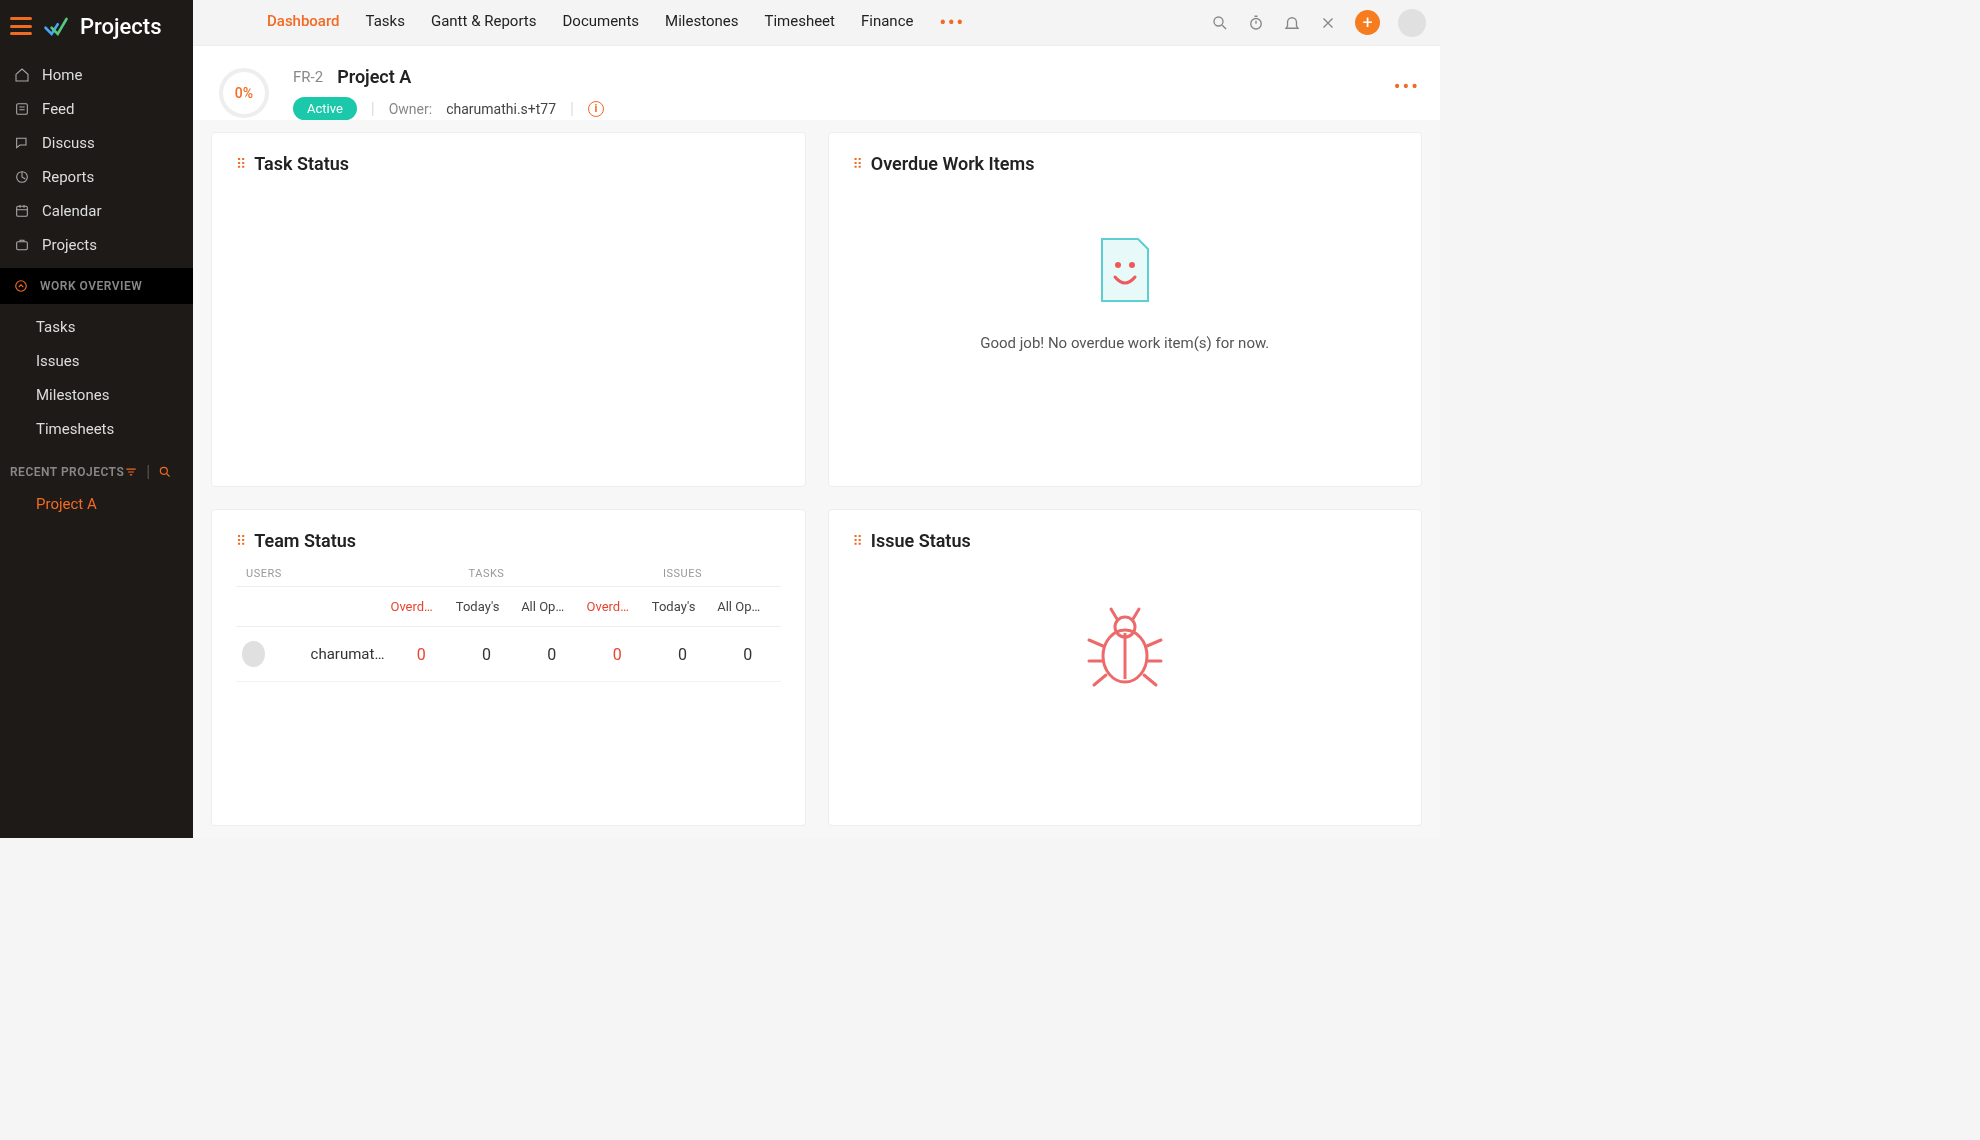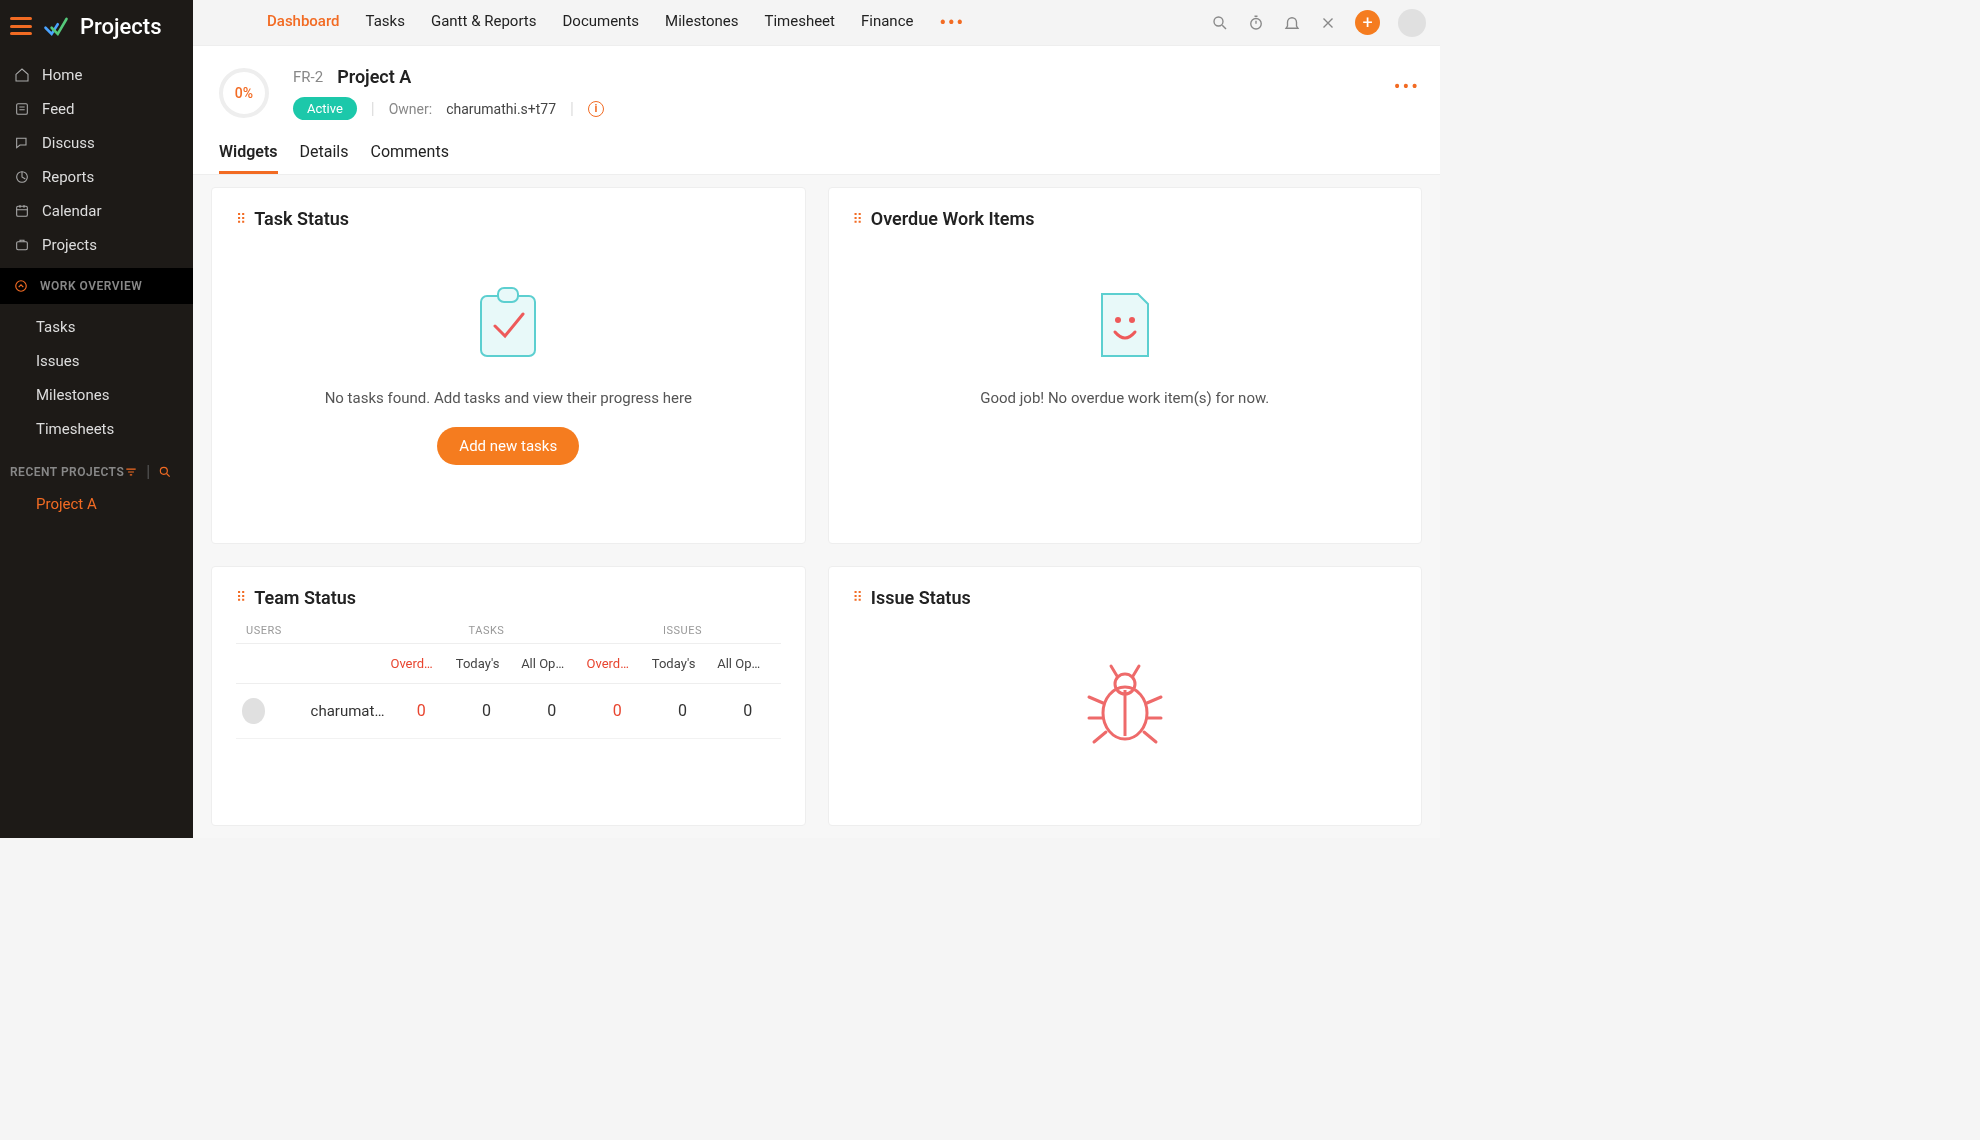--- a/index.html
+++ b/index.html
@@ -226,43 +226,27 @@
         <span class="sep-v">|</span>
         <span class="owner-label">Owner:</span>
         <span class="owner-name">charumathi.s+t77</span>
         <span class="sep-v">|</span>
         <span class="info-ic">i</span>
       </div>
     </div>
     <div class="header-more">•••</div>
   </div>
 
-  <div class="subtabs">
-    <div class="subtab active">Widgets</div>
-    <div class="subtab">Details</div>
-    <div class="subtab">Comments</div>
-  </div>
 
   <div class="dash">
 
     <div class="card">
       <div class="card-title-row">
         <span class="drag-dots">⠿</span>
         <span class="card-title">Task Status</span>
-      </div>
-      <div class="empty-body">
-        <div class="illus">
-          <svg width="70" height="80" viewBox="0 0 70 80">
-              <rect x="8" y="12" width="54" height="60" rx="6" fill="#e8f9f9" stroke="#5ccfd0" stroke-width="2"></rect>
-              <rect x="25" y="4" width="20" height="14" rx="6" fill="#e8f9f9" stroke="#5ccfd0" stroke-width="2"></rect>
-              <path d="M22 42 L32 52 L50 30" fill="none" stroke="#ee5a5a" stroke-width="3" stroke-linecap="round"></path>
-            </svg>
-        </div>
-        <div class="empty-text">No tasks found. Add tasks and view their progress here</div>
-        <button class="btn-primary">Add new tasks</button>
       </div>
     </div>
 
     <div class="card">
       <div class="card-title-row">
         <span class="drag-dots">⠿</span>
         <span class="card-title">Overdue Work Items</span>
       </div>
       <div class="empty-body">
         <div class="illus">

